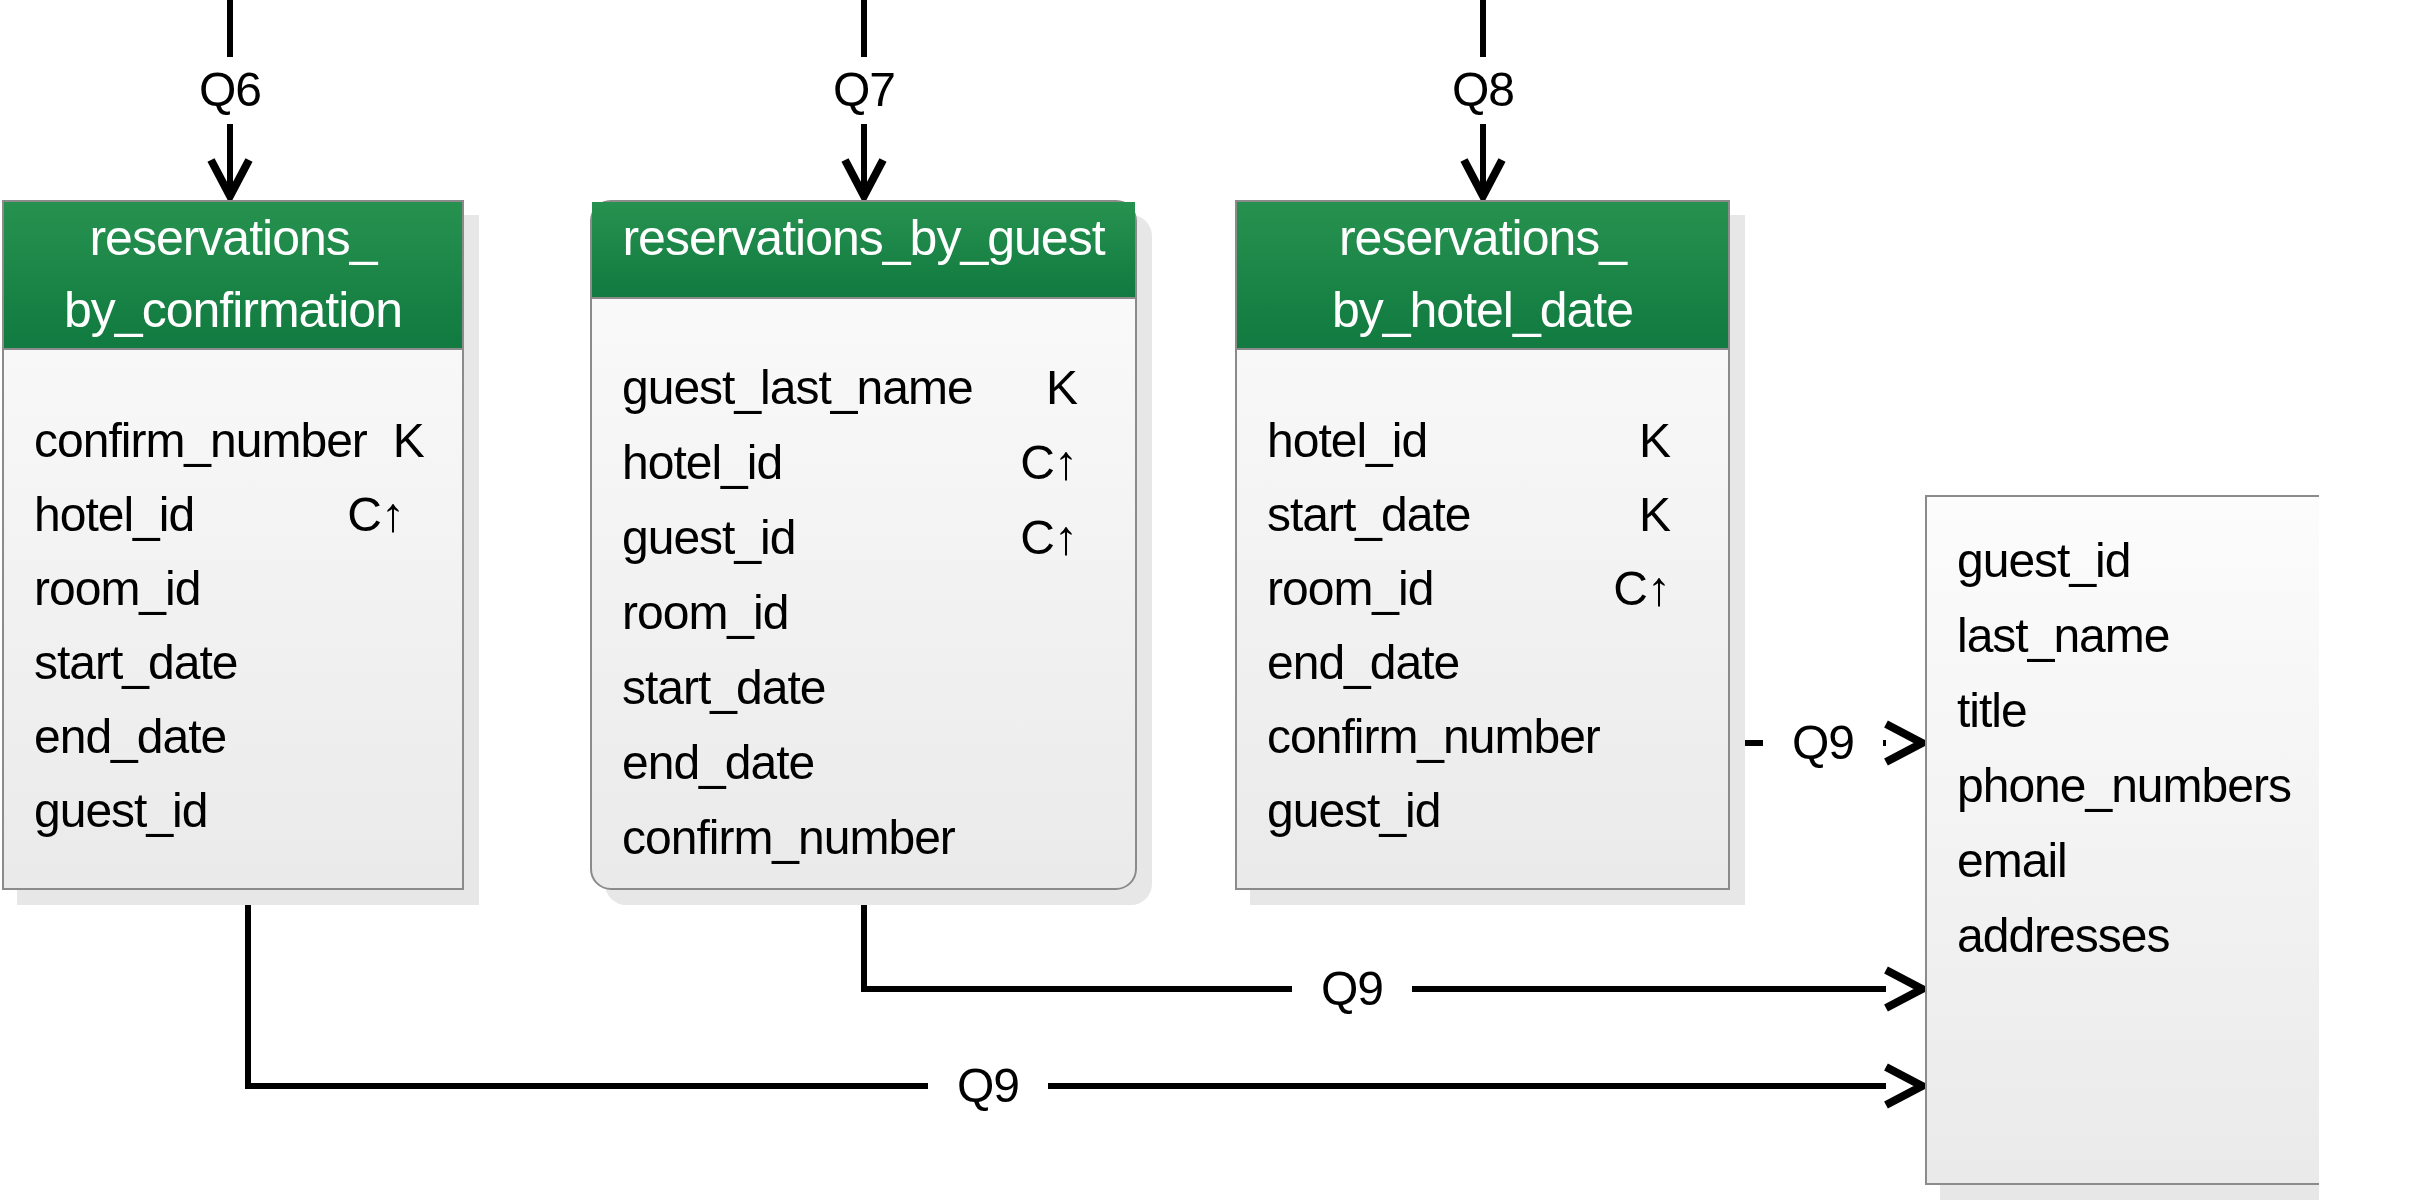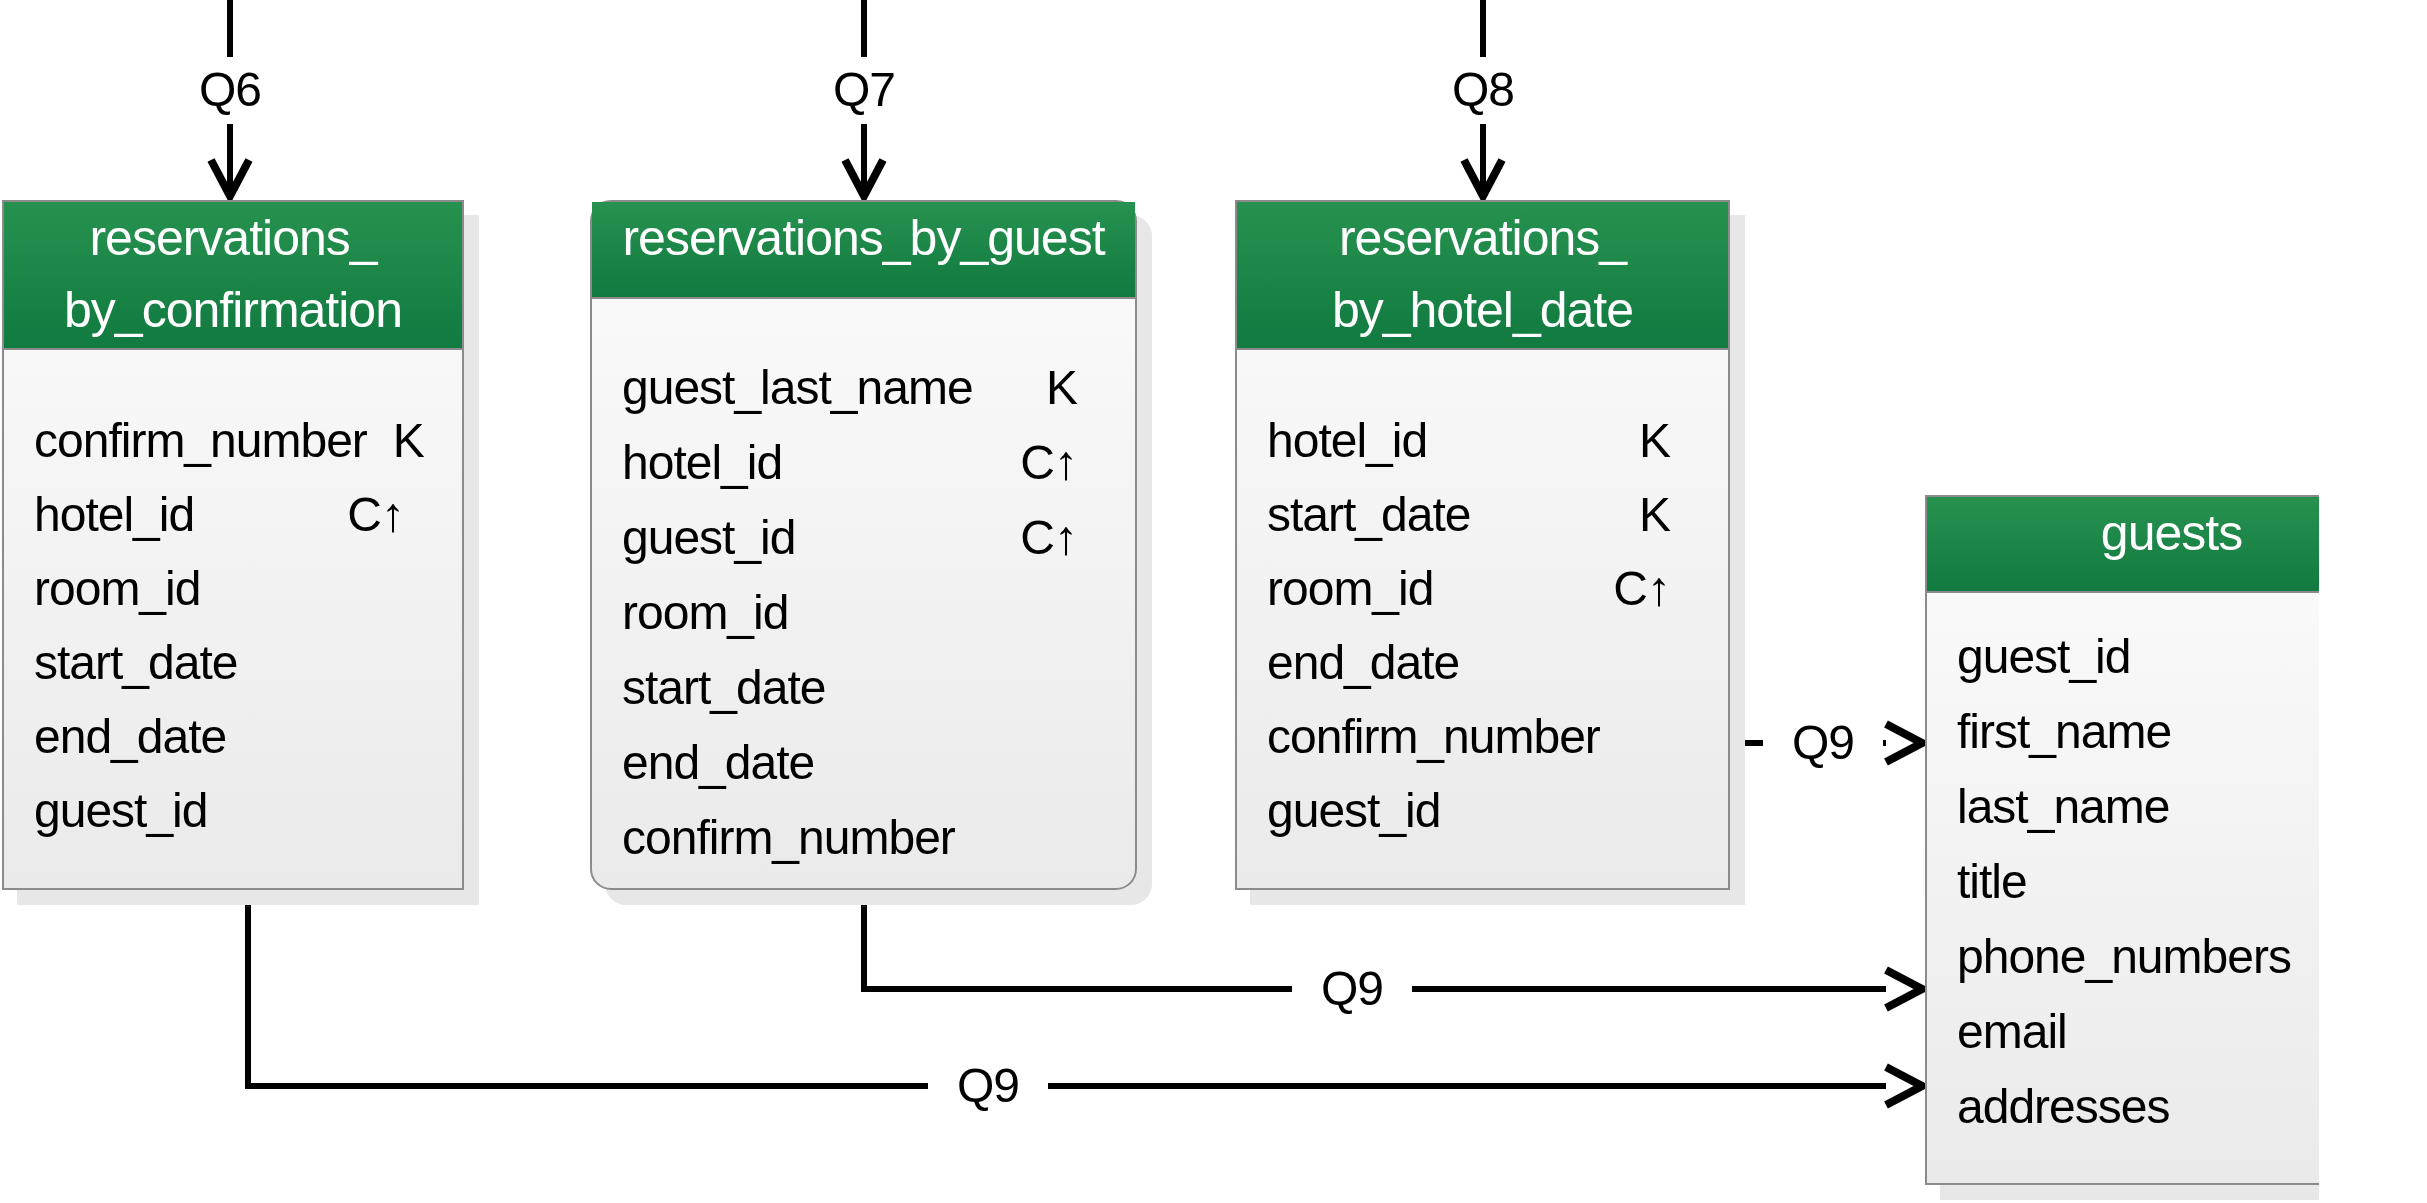--- a/index.html
+++ b/index.html
@@ -243,31 +243,24 @@
           <span></span>
         </div>
         <div class="row">
           <span>guest_id</span>
           <span></span>
         </div>
       </div>
   </div>
 
   <div class="table t4">
-    <div class="table-header">
-        <div class="title-line">guests</div>
-      </div>
-    <div class="table-body">
-        <div class="row">
-          <span>guest_id</span>
-          <span>K</span>
-        </div>
-        <div class="row">
-          <span>first_name</span>
-          <span></span>
+    <div class="table-body">
+        <div class="row">
+          <span>guest_id</span>
+          <span>K</span>
         </div>
         <div class="row">
           <span>last_name</span>
           <span></span>
         </div>
         <div class="row">
           <span>title</span>
           <span></span>
         </div>
         <div class="row">

